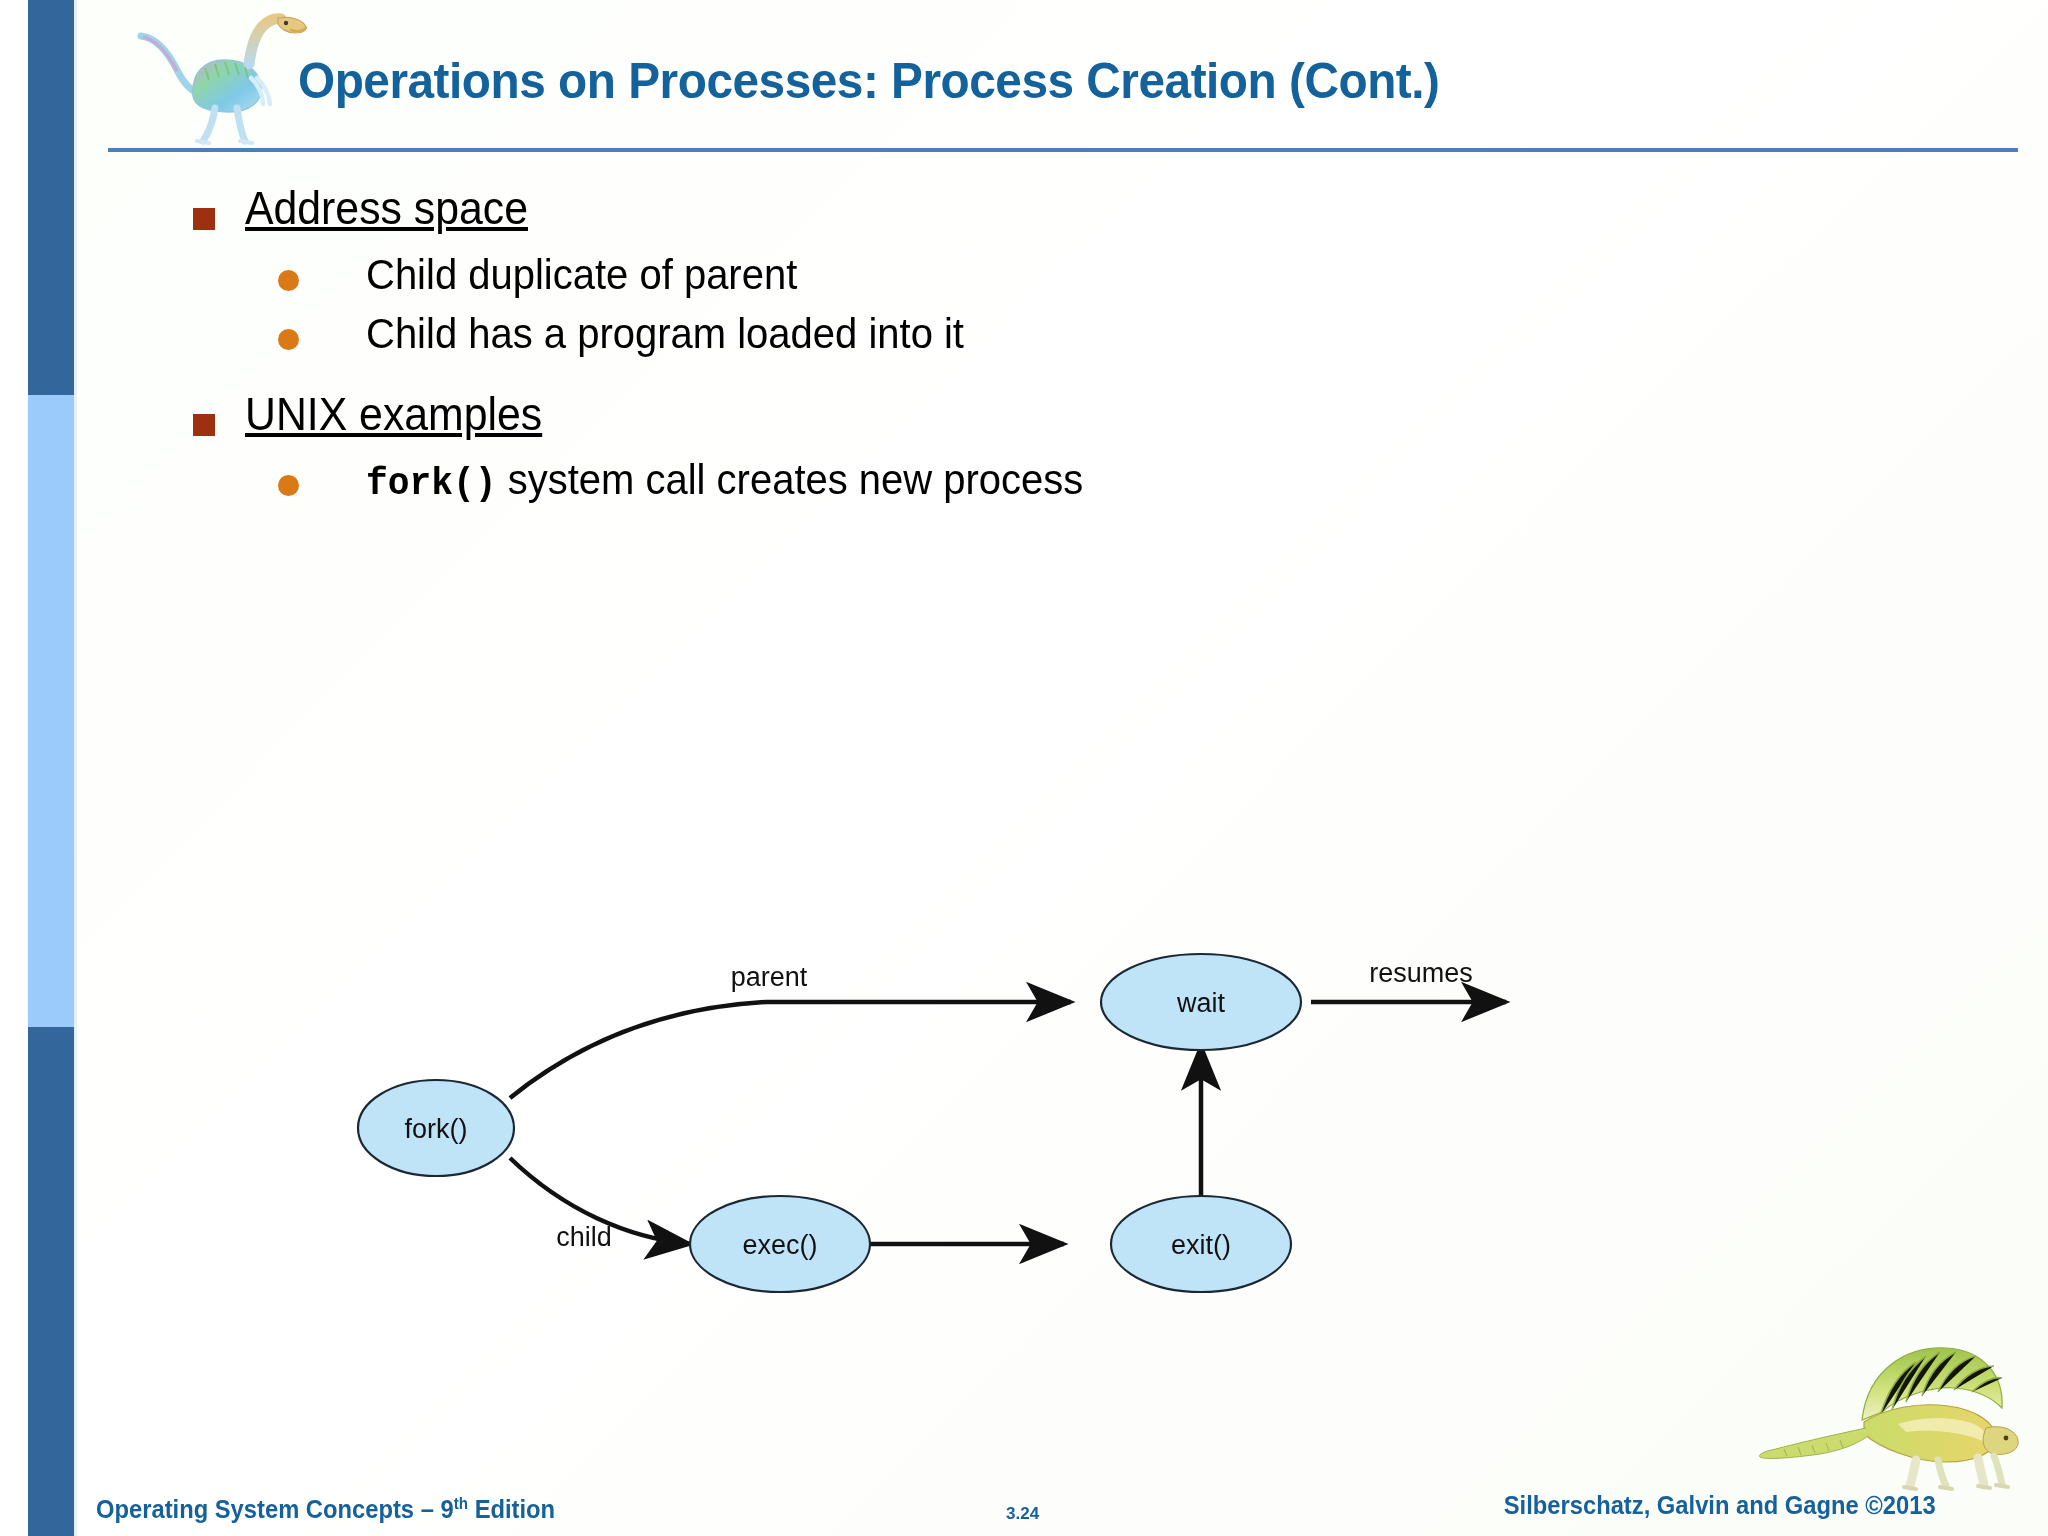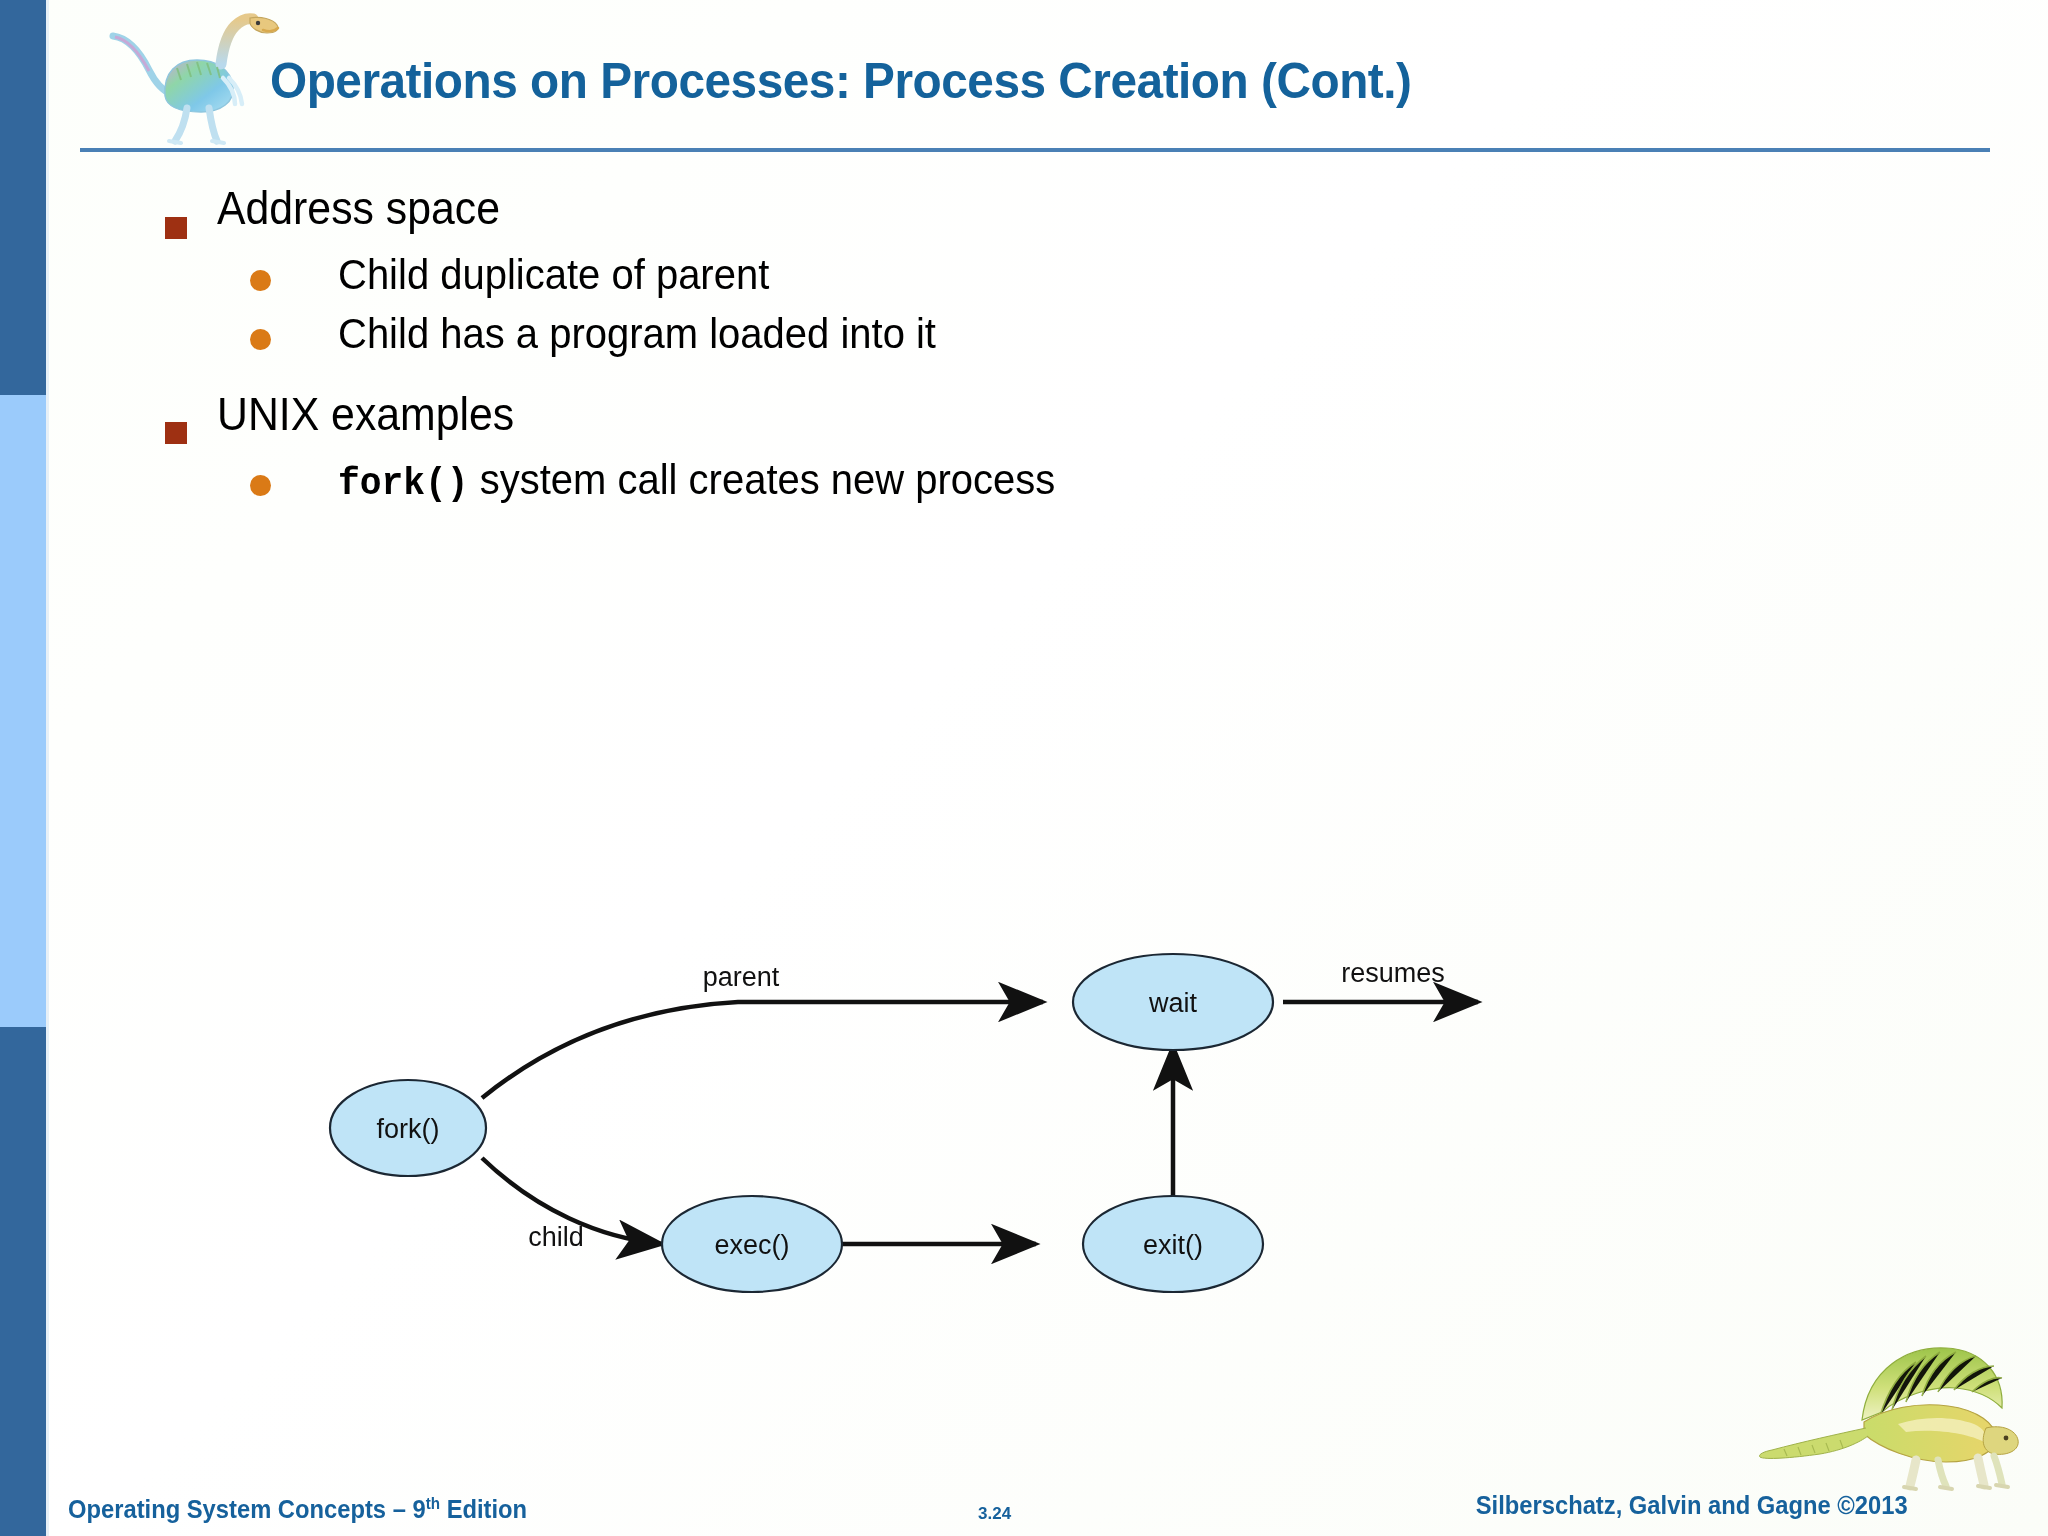--- a/index.html
+++ b/index.html
@@ -12,20 +12,21 @@
     height: 1536px;
     overflow: hidden;
     font-family: "Liberation Sans", sans-serif;
     position: relative;
   }
 
   .slide {
     position: absolute;
     inset: 0;
     background: linear-gradient(135deg, #fdfffb 0%, #ffffff 45%, #fbfdf8 100%);
+    margin-left: 28px;
   }
 
   
   .rail {
     position: absolute;
     left: 0;
     top: 0;
     width: 46px;
     height: 1536px;
   }
@@ -74,23 +75,24 @@
   
   .body {
     position: absolute;
     left: 60px;
     top: 178px;
     width: 1930px;
   }
   .b1 {
     position: relative;
     display: flex;
-    align-items: flex-end;
+    align-items: center;
     margin-left: 105px;
     margin-bottom: 8px;
+    text-decoration: underline;
   }
   .b1 .sq {
     width: 22px; height: 22px;
     background: #9e3012;
     margin-top: 22px;
     margin-right: 30px;
     flex: 0 0 auto;
   }
   .b1 .txt {
     font-size: 46px;

